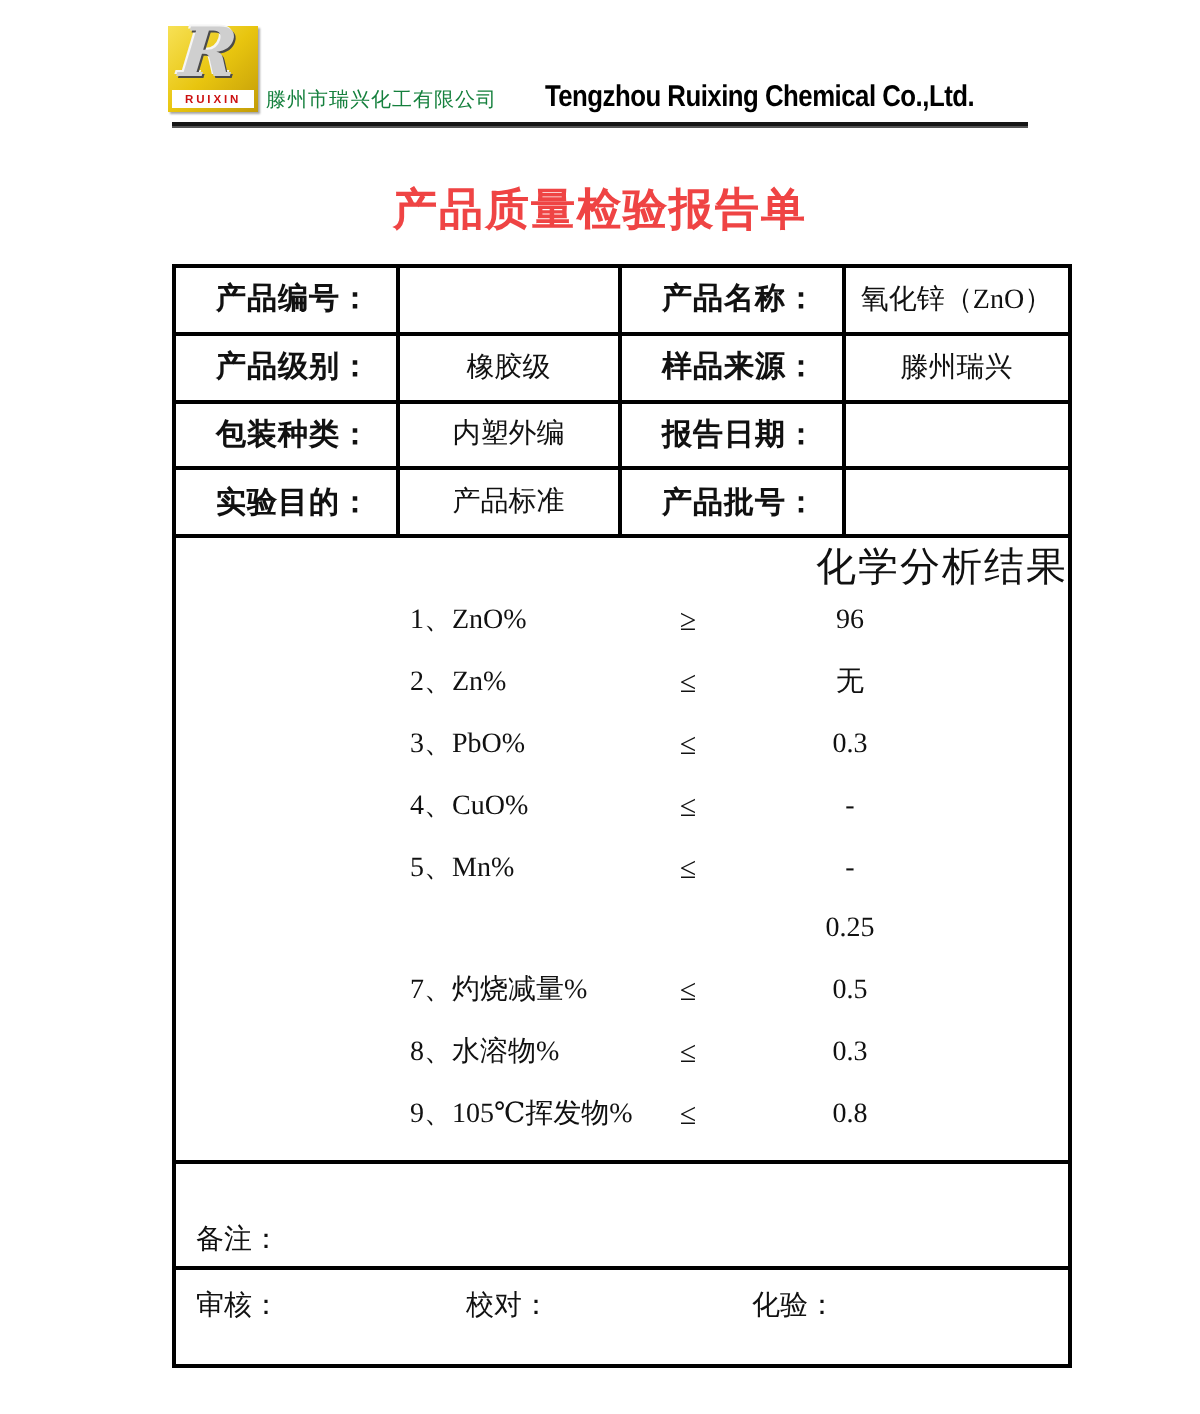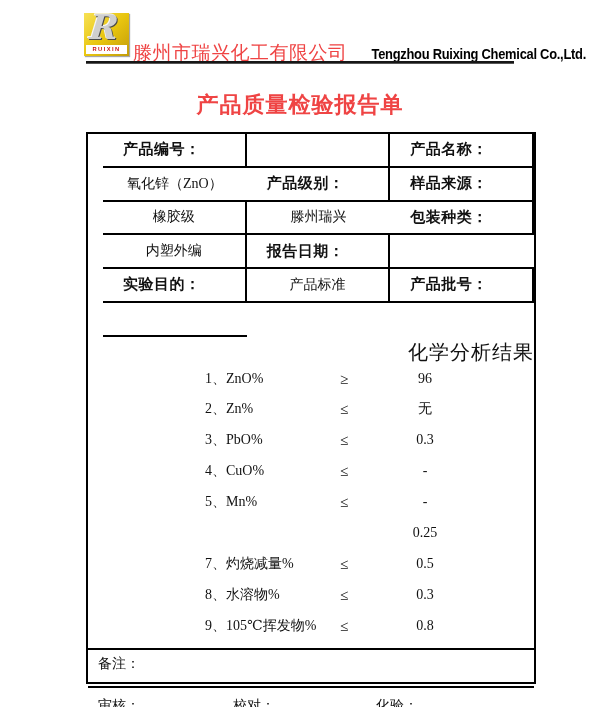--- a/index.html
+++ b/index.html
@@ -28,58 +28,58 @@
     display:flex; align-items:center; justify-content:center; overflow:hidden;
   }
   .logo-brand {
     font-family:"Liberation Sans",sans-serif; font-weight:bold; font-size:8px;
     letter-spacing:2px; color:var(--logo-red,#cc1111); transform:scale(.72); white-space:nowrap;
   }
   .company-row {
     position:absolute; left:133px; top:40px; height:20px;
     display:flex; align-items:baseline; gap:6px; white-space:nowrap;
   }
-  .company-cn { font-size:19px; letter-spacing:0.5px; color:#ef4444; }
+  .company-cn { font-size:10px; letter-spacing:0.5px; color:#15803d; }
   .company-en {
     font-family:"Liberation Sans",sans-serif; font-weight:bold; font-size:15px;
     letter-spacing:-0.3px; color:#000; transform:scaleX(.86); transform-origin:left baseline;
   }
   .header-rule { position:absolute; left:86px; top:61px; width:428px; height:2px; background:#161616; border-bottom:1px solid #555; }
 
   
   .doc-title {
     position:absolute; left:0; right:0; top:91px; margin:0; text-align:center;
     font-family:"Liberation Sans","DejaVu Sans",sans-serif;
     font-size:22px; line-height:28px; font-weight:bold; letter-spacing:1px; color:#ef4444;
   }
 
   
   .report-table {
     position:absolute; left:86px; top:132px; width:450px; height:552px;
     border:2px solid var(--border-black,#000); box-sizing:border-box; background:#fff;
   }
-  .info-grid { display:grid; grid-template-columns:1fr 1fr 1fr; grid-auto-rows:33.75px;padding-left:15px; }
+  .info-grid { display:grid; grid-template-columns:1fr 1fr 1fr 1fr; grid-auto-rows:33.75px; }
   .cell { box-sizing:border-box; border-bottom:2px solid #000; display:flex; align-items:center; overflow:hidden; }
   .cell.br { border-right:2px solid #000; }
   .cell.lbl {
     font-family:"Liberation Sans","DejaVu Sans",sans-serif; font-weight:bold;
     font-size:15px; padding-left:20px; letter-spacing:0.5px;
   }
   .cell.val { justify-content:center; font-size:14px; }
 
   .analysis { position:relative; height:308px; box-sizing:border-box; border-bottom:2px solid #000; }
   .analysis-title { margin-top:5px; text-align:right; font-size:20px; line-height:20px; letter-spacing:1px; }
   .analysis-rows { margin-top:2px; }
   .arow { position:relative; height:30.9px; font-size:14px; }
   .arow span { position:absolute; top:0; line-height:30.9px; white-space:nowrap; }
   .arow .nm  { left:117px; }
   .arow .op  { left:240px; width:32px; text-align:center; font-size:15px; }
   .arow .val { left:298px; width:78px; text-align:center; }
 
-  .remarks { height:38px; box-sizing:border-box; border-bottom:2px solid #000; padding:5px 0 0 10px; font-size:14px; }
+  .remarks { height:53px; box-sizing:border-box; border-bottom:2px solid #000; padding:29px 0 0 10px; font-size:14px; }
   .signoff { position:relative; height:52px; font-size:14px; }
   .signoff span { position:absolute; top:9px; white-space:nowrap; }
   .signoff .s1 { left:10px; }
   .signoff .s2 { left:145px; }
   .signoff .s3 { left:288px; }
 </style>
 </head>
 <body>
 
 <div class="page">
@@ -101,22 +101,22 @@
 
   <div class="report-table">
 
     <div class="info-grid">
       <div class="cell lbl br">产品编号：</div>
       <div class="cell val br"></div>
       <div class="cell lbl br">产品名称：</div>
       <div class="cell val">氧化锌（ZnO）</div>
 
       <div class="cell lbl br">产品级别：</div>
+      <div class="cell val br">橡胶级</div>
       <div class="cell lbl br">样品来源：</div>
-      <div class="cell val br">橡胶级</div>
       <div class="cell val">滕州瑞兴</div>
 
       <div class="cell lbl br">包装种类：</div>
       <div class="cell val br">内塑外编</div>
       <div class="cell lbl br">报告日期：</div>
       <div class="cell val"></div>
 
       <div class="cell lbl br">实验目的：</div>
       <div class="cell val br">产品标准</div>
       <div class="cell lbl br">产品批号：</div>

